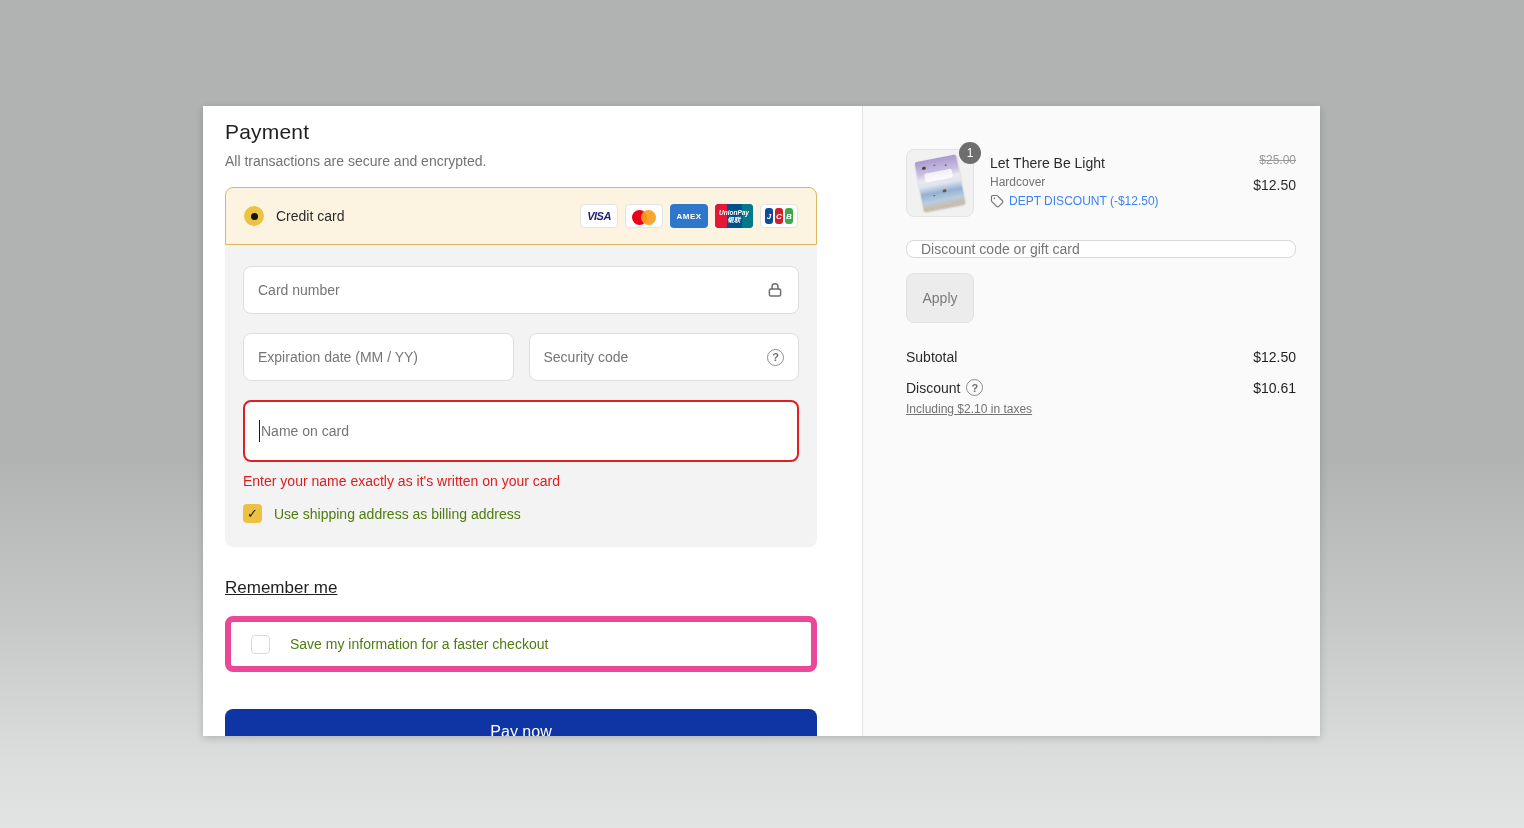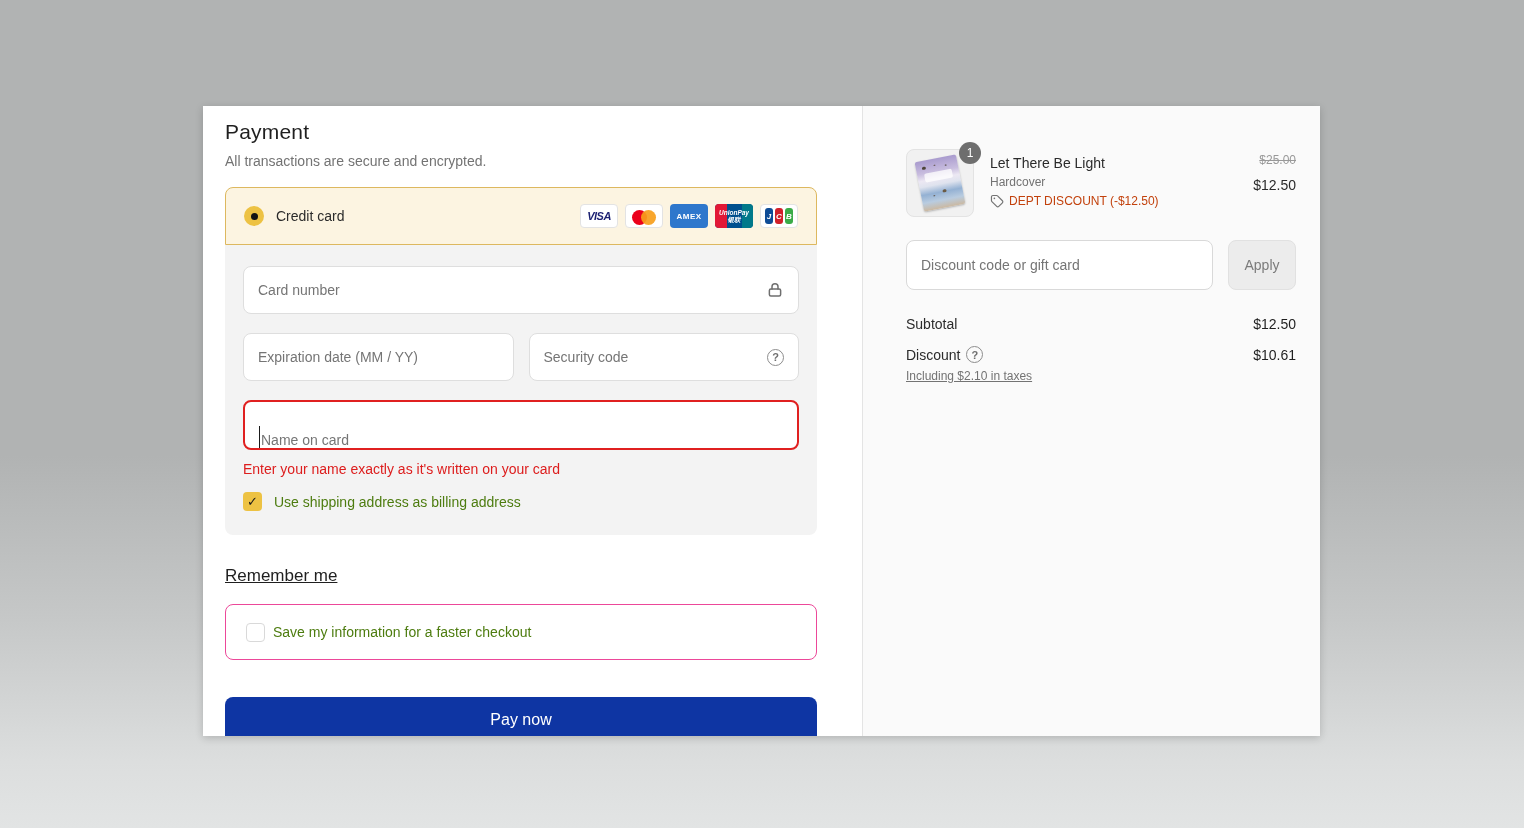--- a/index.html
+++ b/index.html
@@ -48,32 +48,32 @@
   .jcb-b{ background:#0e4c96; } .jcb-r{ background:#d1202a; } .jcb-g{ background:#3aab47; }
 
   .method-body{ background:#f3f3f3; border-radius:0 0 8px 8px; padding:21px 18px 24px; }
   .field{ background:#fff; border:1px solid #dedede; border-radius:8px; height:48px;
           display:flex; align-items:center; padding:0 14px; position:relative; }
   .field input{ border:none; outline:none; flex:1; font-size:14px; color:#333; background:transparent;
                 font-family:"Liberation Sans","DejaVu Sans",sans-serif; }
   .field input::placeholder{ color:#757575; opacity:1; }
   .row2{ display:flex; gap:15px; margin-top:19px; }
   .row2 .field{ flex:1; }
-  .field.error-state{ border:2px solid #e02020; margin-top:19px; height:50px;align-items:flex-end; }
+  .field.error-state{ border:2px solid #e02020; margin-top:19px; height:62px; }
   .caret{ width:1px; height:22px; background:#1a1a1a; margin-right:1px; }
   .error-msg{ margin-top:11px; font-size:14px; color:#dd1d1d; }
   .check-row{ margin-top:15px; display:flex; align-items:center; gap:12px; cursor:pointer; }
   .checkbox{ width:19px; height:19px; border-radius:4px; flex:none; display:flex; align-items:center; justify-content:center; }
   .checkbox.on{ background:#edc243; color:#191919; font-size:13px; font-weight:bold; }
   .checkbox.off{ background:#fff; border:1px solid #d9d9d9; }
   .check-label{ font-size:14px; color:#4d7c0f; }
 
   .remember-title{ margin-top:31px; font-size:17px; font-weight:500; color:#1f1f1f;text-decoration:underline; }
-  .save-box{ margin-top:18px; height:56px; background:#fff; border:1px solid #ec4899; border-radius:8px;
-             display:flex; align-items:center; padding:10px 20px; gap:8px; }
+  .save-box{ margin-top:18px; height:56px; background:#fff; border:6px solid #ec4899; border-radius:8px;
+             display:flex; align-items:center; padding:10px 20px; gap:20px; }
 
   .pay-btn{ margin-top:37px; width:100%; height:56px; background:#0e35a3; border:none; border-radius:8px;
             color:#fff; font-size:16px; font-weight:500; cursor:pointer;
             display:flex; align-items:flex-start; justify-content:center; padding-top:14px;
             font-family:"Liberation Sans","DejaVu Sans",sans-serif; }
 
   
   .right-panel{ flex:1; background:#fafafa; border-left:1px solid #e4e4e4; padding:43px 24px 0 43px; }
   .item-row{ display:flex; gap:16px; }
   .thumb{ width:68px; height:68px; background:#f1f1f1; border:1px solid #e3e3e3; border-radius:8px;
@@ -84,27 +84,27 @@
   .book{ width:42px; height:50px; transform:rotate(-11deg); border-radius:2px;
          background:linear-gradient(180deg,#a99bce 0%,#c9bedf 26%,#ece8f3 40%,#dfe3ee 52%,#94b1d3 68%,#b9cce0 84%,#cbb9a2 100%);
          box-shadow:0 1px 2px rgba(0,0,0,.25); position:relative; }
   .book::before{ content:""; position:absolute; left:7px; top:13px; width:28px; height:9px;
                  background:rgba(255,255,255,.75); border-radius:2px; }
   .book::after{ content:""; position:absolute; left:6px; top:6px; width:4px; height:3px; border-radius:50%;
                 background:#4c4338; box-shadow:11px -1px 0 -1px #584a3c, 22px 1px 0 -1px #4c4338, 16px 26px 0 0 #6b5b45, 5px 29px 0 -1px #584a3c; }
   .item-info{ padding-top:6px; }
   .item-title{ font-size:14px; color:#2b2b2b; }
   .item-variant{ font-size:12px; color:#737373; margin-top:4px; }
-  .item-discount{ display:flex; align-items:flex-start; gap:5px; margin-top:5px; color:#c2410c; }
+  .item-discount{ display:flex; align-items:flex-start; gap:5px; margin-top:5px; color:#3b82f6; }
   .item-discount span{ font-size:12px; }
   .item-prices{ margin-left:auto; text-align:right; padding-top:4px; }
   .price-old{ font-size:12px; color:#999; text-decoration:line-through; }
   .price-new{ font-size:14px; color:#2b2b2b; margin-top:10px; }
 
-  .discount-row{ margin-top:23px; display:flex; gap:15px; }
+  .discount-row{ margin-top:23px; display:flex; gap:15px;flex-direction:column; }
   .discount-field{ flex:1; height:50px; background:#fff; border:1px solid #d9d9d9; border-radius:8px;
                    display:flex; align-items:center; padding:0 14px; }
   .discount-field input{ border:none; outline:none; width:100%; font-size:14px; color:#333; background:transparent;
                          font-family:"Liberation Sans","DejaVu Sans",sans-serif; }
   .discount-field input::placeholder{ color:#757575; opacity:1; }
   .apply-btn{ width:68px; height:50px; background:#ececec; color:#7b7b7b; border:1px solid #e1e1e1;
               border-radius:8px; font-size:14px; cursor:pointer; flex:none;
               font-family:"Liberation Sans","DejaVu Sans",sans-serif; }
 
   .totals{ margin-top:26px; }

